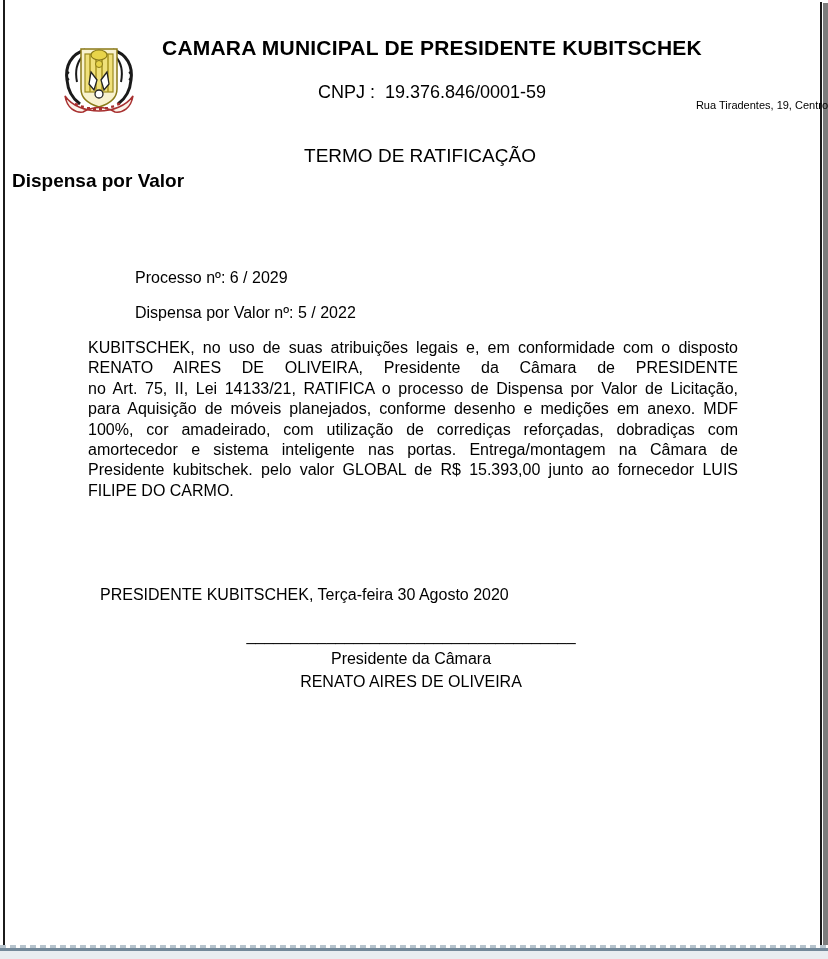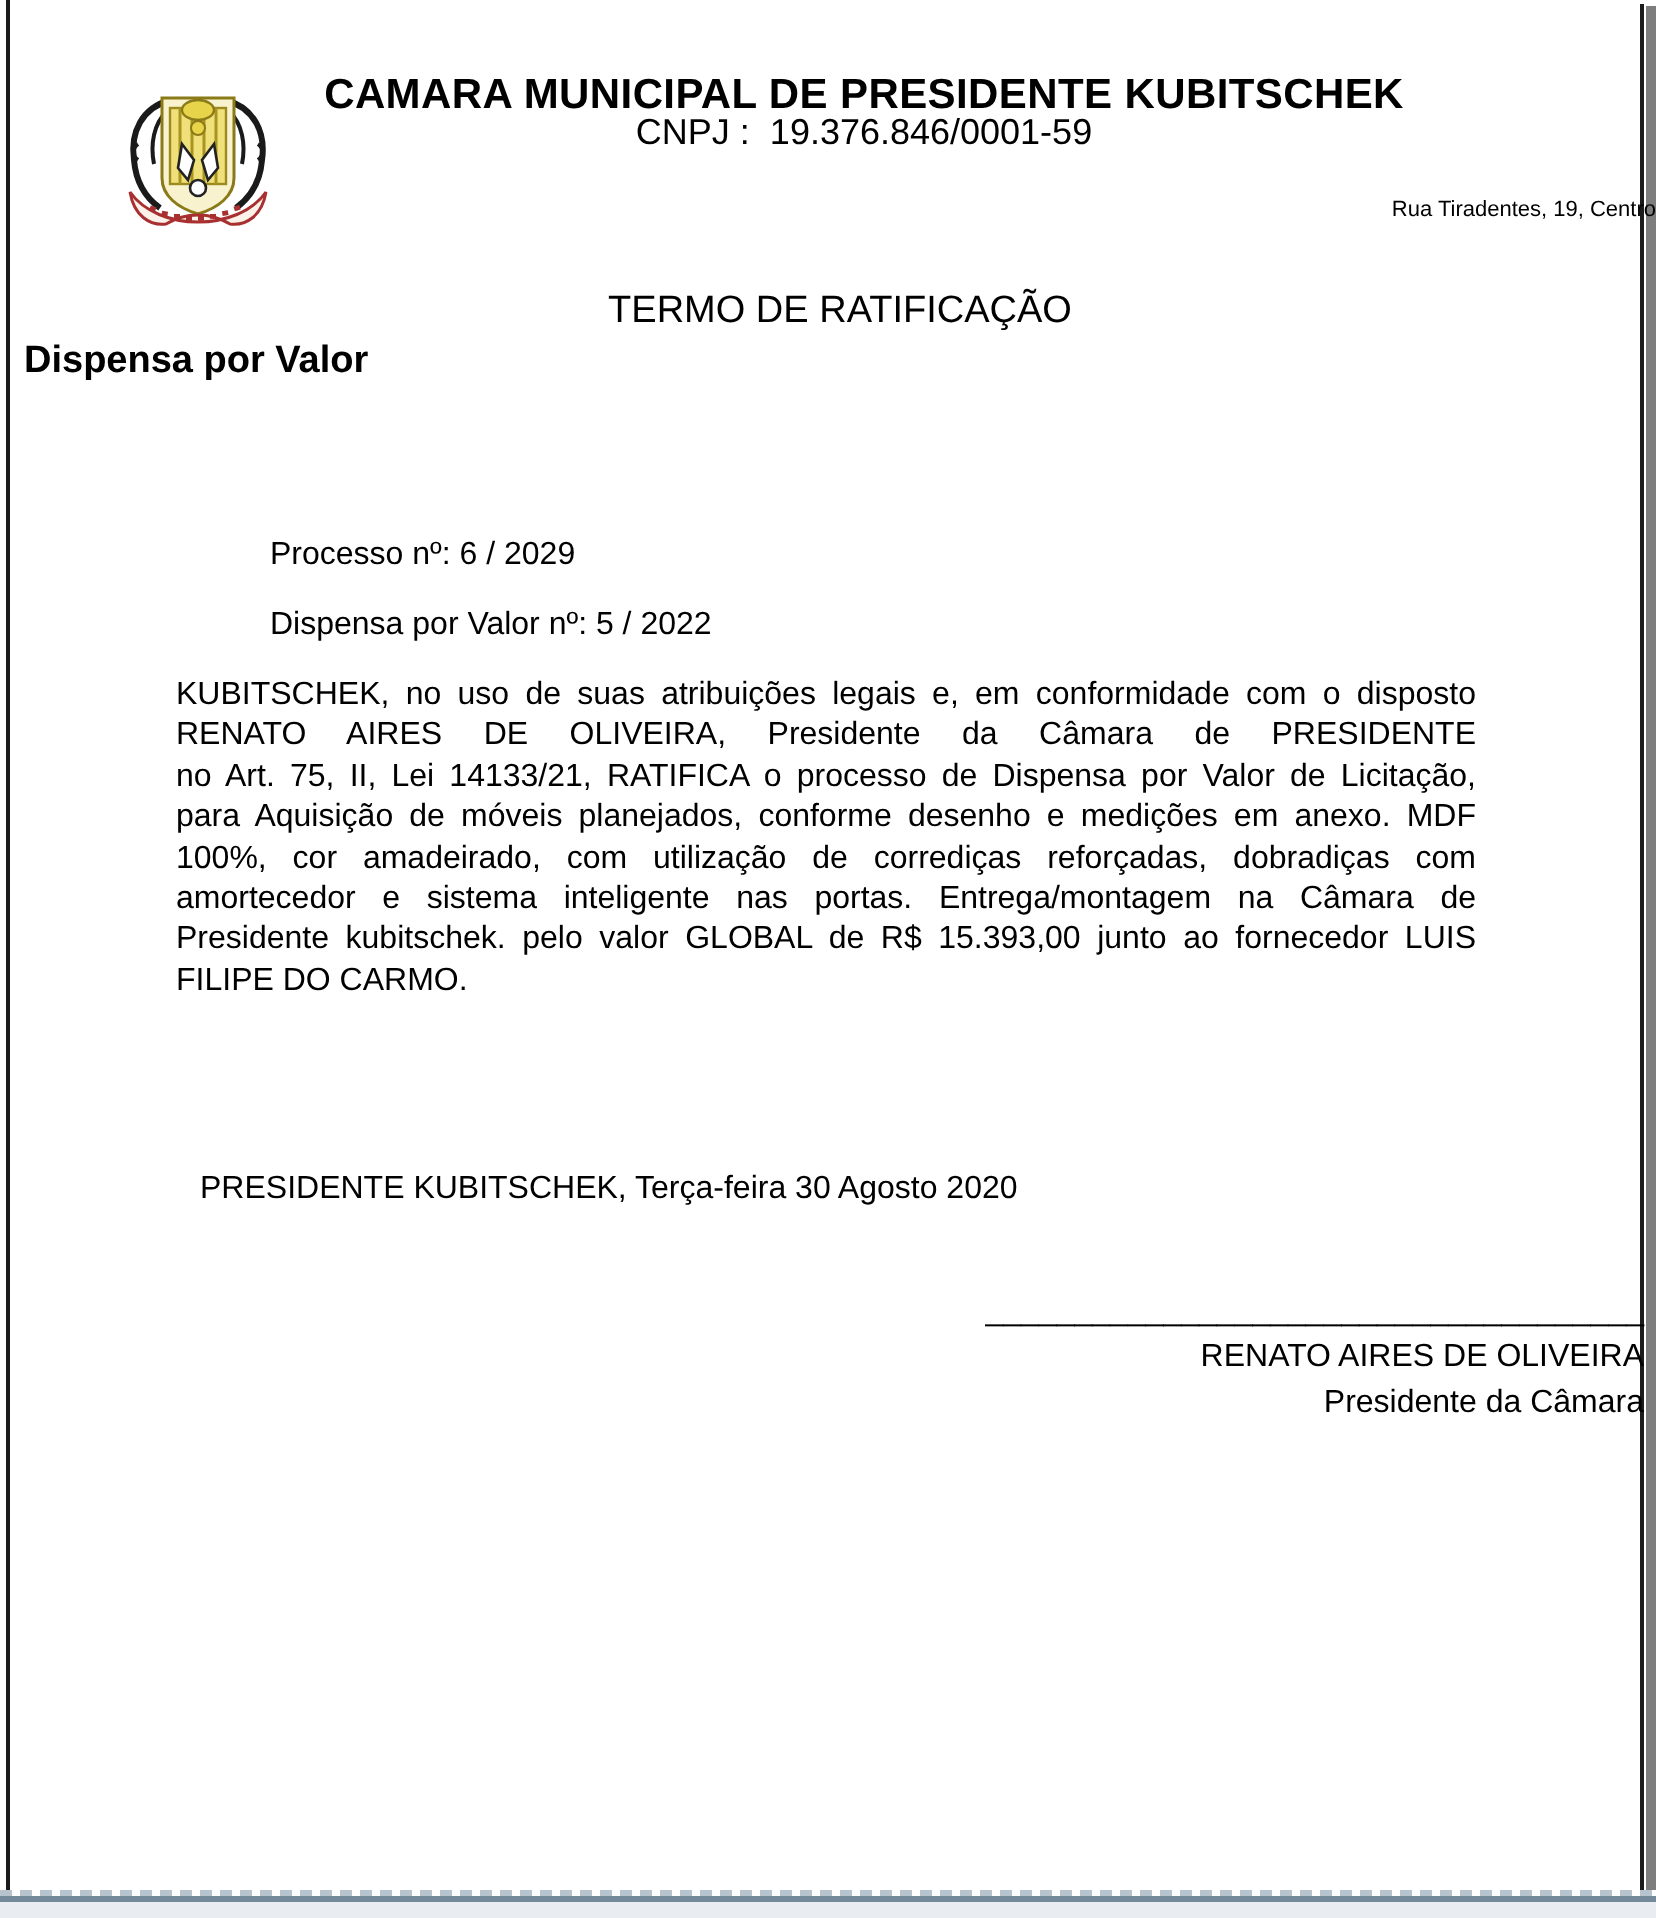--- a/index.html
+++ b/index.html
@@ -45,21 +45,21 @@
     background: #e9edf1;
   }
 
   
   .org-name {
     position: absolute; left: 36px; right: 0; top: 36px;
     text-align: center; font-size: 21px; font-weight: bold;
     letter-spacing: 0.2px; white-space: nowrap;
   }
   .cnpj {
-    position: absolute; left: 36px; right: 0; top: 56px;
+    position: absolute; left: 36px; right: 0; top: 82px;
     text-align: center; font-size: 18px; white-space: pre;
   }
   .address {
     position: absolute; left: 36px; right: 0; top: 99px;
     text-align: right; font-size: 11px;
   }
   .logo {
     position: absolute; left: 57px; top: 42px; width: 84px; height: 82px;
   }
   .logo svg { display: block; width: 84px; height: 82px; }
@@ -85,22 +85,22 @@
     font-size: 16px; line-height: 20.4px;
   }
   .pline { text-align: justify; text-align-last: justify; white-space: normal; }
   .pline-last { text-align-last: left; }
 
   
   .date-line { position: absolute; left: 100px; top: 586px; font-size: 16px; }
 
   
   .signature {
-    position: absolute; left: 0; right: 6px; top: 644px;
-    text-align: right; font-size: 16px; line-height: 23px;
+    position: absolute; left: 0; right: 6px; top: 624px;
+    text-align: center; font-size: 16px; line-height: 23px;
   }
   .sig-rule { letter-spacing: 0; white-space: nowrap; }
 </style>
 </head>
 <body>
 
 <div class="canvas">
 
   <div class="edge-left"></div>
   <div class="edge-right"></div>
@@ -167,17 +167,17 @@
     <div class="pline">100%, cor amadeirado, com utilização de corrediças reforçadas, dobradiças com</div>
     <div class="pline">amortecedor e sistema inteligente nas portas. Entrega/montagem na Câmara de</div>
     <div class="pline">Presidente kubitschek. pelo valor GLOBAL de R$ 15.393,00 junto ao fornecedor LUIS</div>
     <div class="pline pline-last">FILIPE DO CARMO.</div>
   </div>
 
   <div class="date-line">PRESIDENTE KUBITSCHEK, Terça-feira 30 Agosto 2020</div>
 
   <div class="signature">
     <div class="sig-rule">_____________________________________</div>
+    <div>Presidente da Câmara</div>
     <div>RENATO AIRES DE OLIVEIRA</div>
-    <div>Presidente da Câmara</div>
   </div>
 
 </div>
 
 </body></html>

